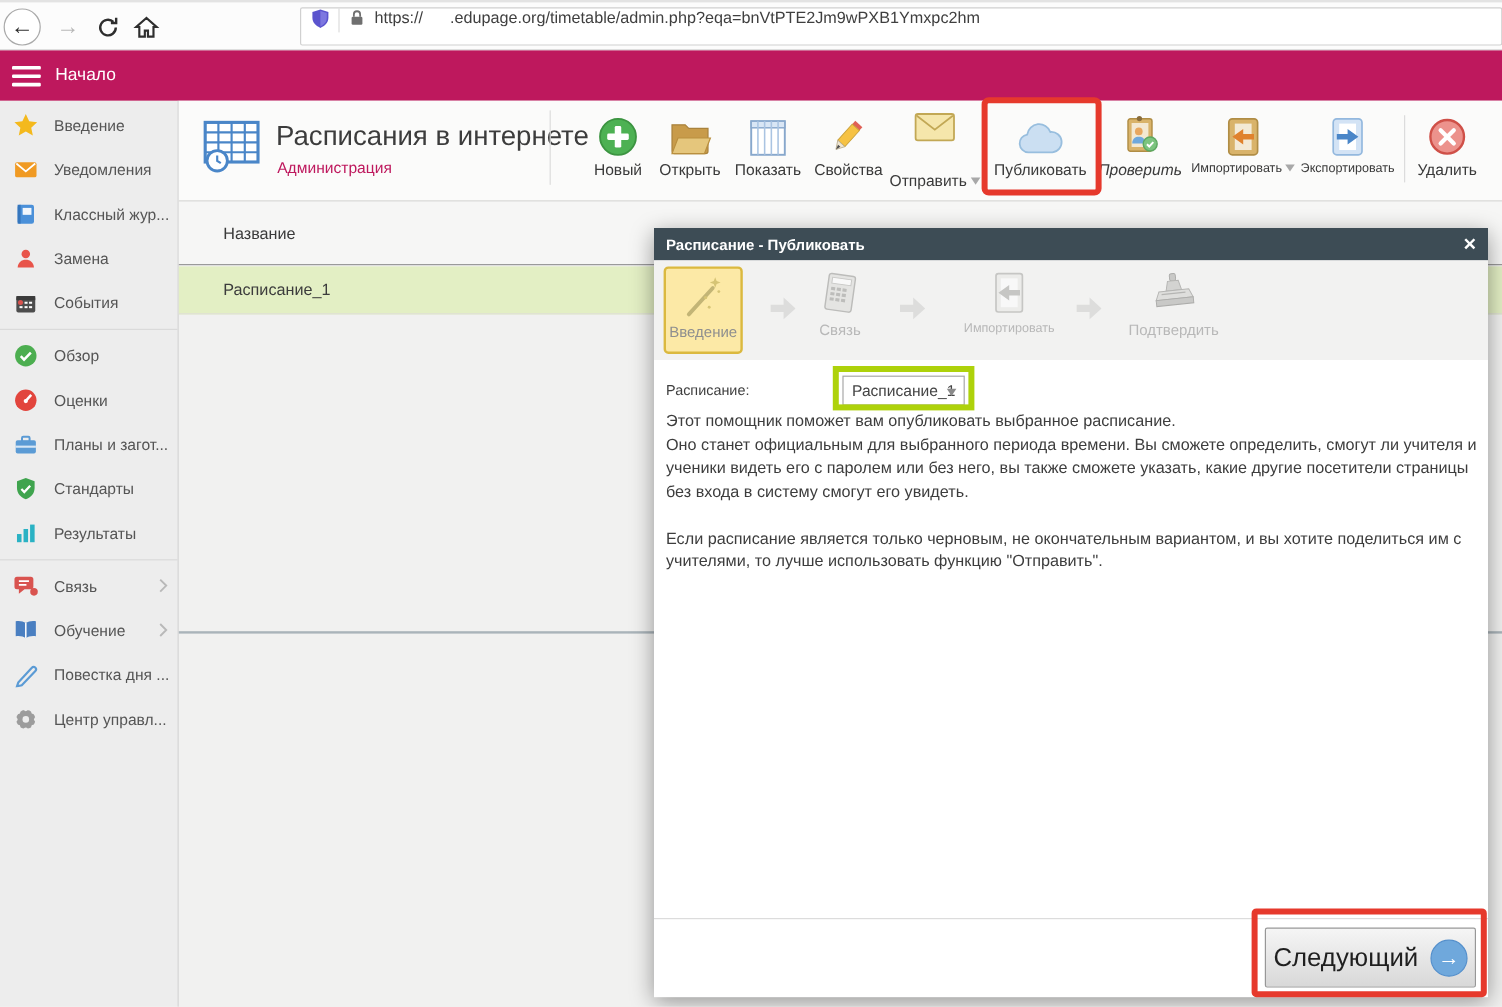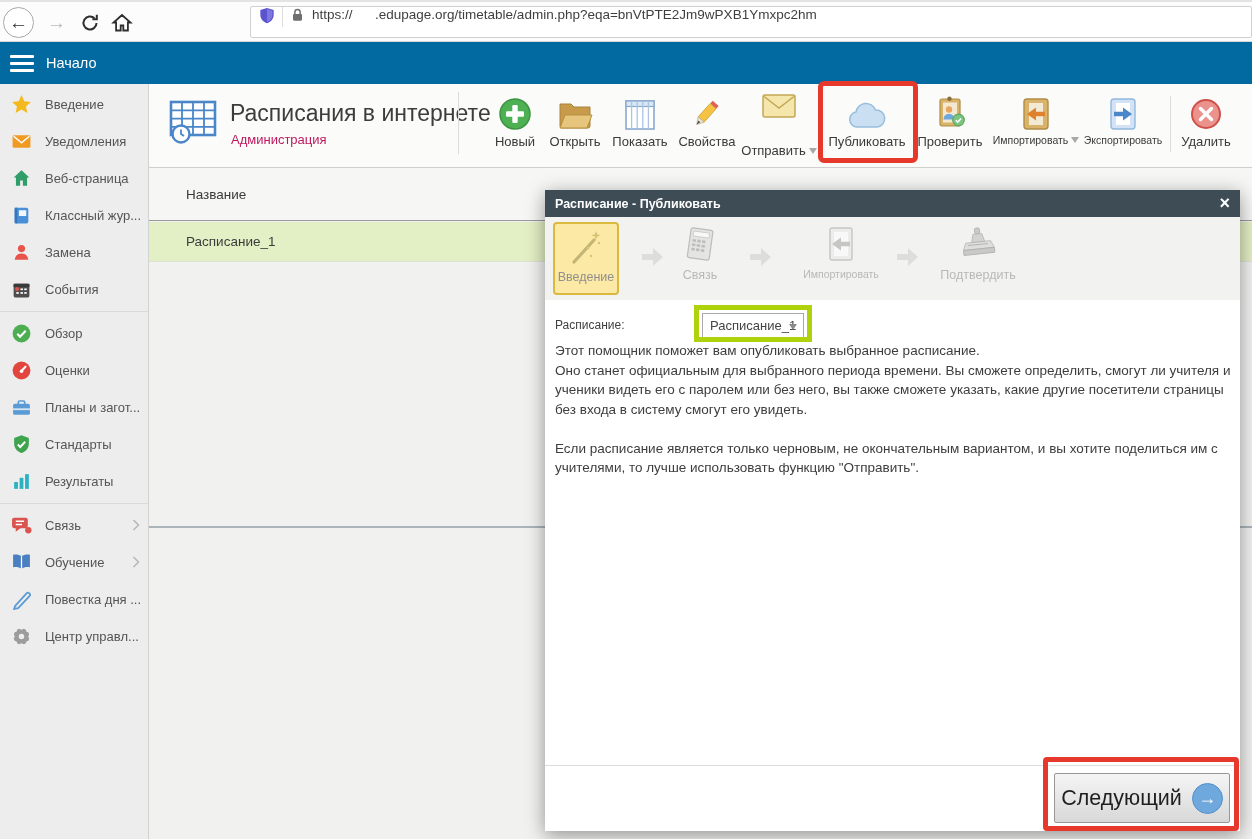--- a/index.html
+++ b/index.html
@@ -12,21 +12,21 @@
   .nav-btn { top:5px; width:31px; height:31px; display:flex; align-items:center; justify-content:center; color:#2e2e2e; font-size:19px; }
   .back-btn { left:3px; border:1px solid #a9a9a9; border-radius:50%; background:#fff; }
   .fwd-btn { left:41px; color:#b8b8b8; }
   .reload-btn { left:74px; }
   .home-btn { left:106px; }
   .url-bar { left:250px; top:4px; width:1002px; height:32px; background:#fff; border:1px solid #d0d0d0; border-radius:2px; display:flex; align-items:flex-start; padding:0 8px; gap:7px; }
   .url-sep { width:1px; height:20px; background:#ddd; }
   .url-text { font-size:13.5px; color:#3f3f3f; white-space:pre; overflow:hidden; }
 
   
-  .app-bar { left:0; top:42px; width:1252px; height:42px; background:#0369a1; display:flex; align-items:center; }
+  .app-bar { left:0; top:42px; width:1252px; height:42px; background:#be185d; display:flex; align-items:center; }
   .hamburger { margin-left:10px; width:24px; display:flex; flex-direction:column; gap:4px; }
   .hamburger span { display:block; height:3px; background:#fff; border-radius:1px; }
   .app-bar-label { color:#fff; font-size:14.5px; margin-left:12px; }
 
   
   .sidebar { left:0; top:84px; width:149px; height:755px; background:#ededed; border-right:1px solid #d2d2d2; padding-top:2px; }
   .side-item { height:37px; display:flex; align-items:center; padding-left:11px; color:#555; font-size:13px; cursor:default; position:relative; }
   .side-item .s-icon { width:21px; height:21px; margin-right:13px; flex:0 0 21px; display:flex; }
   .side-divider { height:1px; background:#dadada; margin:3px 0; }
   .chev { position:absolute; right:8px; top:12px; }
@@ -134,28 +134,20 @@
         <svg width="21" height="21" viewBox="0 0 20 20">
           <rect x="1.5" y="4" width="17" height="12" rx="1.5" fill="#f09a23"></rect>
           <path d="M2.5 5l7.5 6.2L17.5 5" fill="none" stroke="#fff" stroke-width="1.4"></path>
         </svg>
       </span>
     <span>Уведомления</span>
   </div>
   <div class="side-item">
     <span class="s-icon">
         <svg width="21" height="21" viewBox="0 0 20 20">
-          <path d="M10 2.2 2.5 9h2.2v8h4V12h2.6v5h4V9h2.2Z" fill="#2f9e68"></path>
-        </svg>
-      </span>
-    <span>Веб-страница</span>
-  </div>
-  <div class="side-item">
-    <span class="s-icon">
-        <svg width="21" height="21" viewBox="0 0 20 20">
           <rect x="3.5" y="2.5" width="13" height="15" rx="1.8" fill="#4a90d9"></rect>
           <rect x="3.5" y="2.5" width="2.4" height="15" fill="#3576bd"></rect>
           <rect x="7.5" y="5" width="7" height="5.5" fill="#fff" opacity=".92"></rect>
         </svg>
       </span>
     <span>Классный жур...</span>
   </div>
   <div class="side-item">
     <span class="s-icon">
         <svg width="21" height="21" viewBox="0 0 20 20">
@@ -363,21 +355,21 @@
 <div class="abs tb-btn" style="left:821px; width:92px;">
   <span class="tb-icon">
       <svg width="44" height="32" viewBox="0 0 44 32">
         <path d="M12 27a7.5 7.5 0 0 1-1-14.9A10 10 0 0 1 30.3 10 7 7 0 0 1 32 27Z" fill="#cbdff2" stroke="#98bede" stroke-width="1.5"></path>
       </svg>
     </span>
   <span class="tb-label-row">
       <span class="tb-label">Публиковать</span>
     </span>
 </div>
-<div class="abs tb-btn" style="left:913px; width:74px;">
+<div class="abs tb-btn" style="left:913px; width:74px;font-style:italic;">
   <span class="tb-icon">
       <svg width="36" height="38" viewBox="0 0 36 38">
         <rect x="8" y="5" width="20" height="27" rx="2" fill="#d9b36a" stroke="#b08d45" stroke-width="1.2"></rect>
         <rect x="11" y="8.5" width="14" height="20" fill="#f3e8d2"></rect>
         <circle cx="17.5" cy="4.8" r="2.2" fill="#8a6d3b"></circle>
         <circle cx="17" cy="15.5" r="3.2" fill="#e8a75f"></circle>
         <path d="M11.5 25.5c0-4 2.6-5.6 5.5-5.6s5.5 1.6 5.5 5.6Z" fill="#6fa8dc"></path>
         <circle cx="26.5" cy="26" r="5.8" fill="#7cc47f" stroke="#5da860" stroke-width="1.2"></circle>
         <path d="M23.8 26.2l1.9 1.9 3.4-3.6" fill="none" stroke="#fff" stroke-width="1.6"></path>
       </svg>

